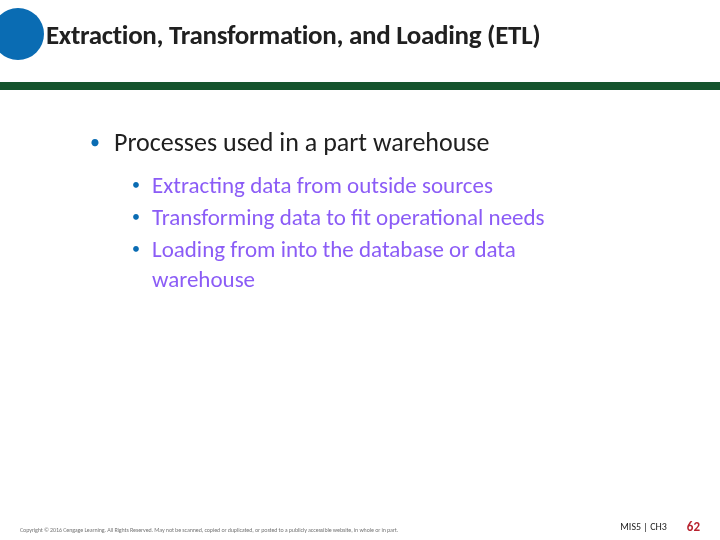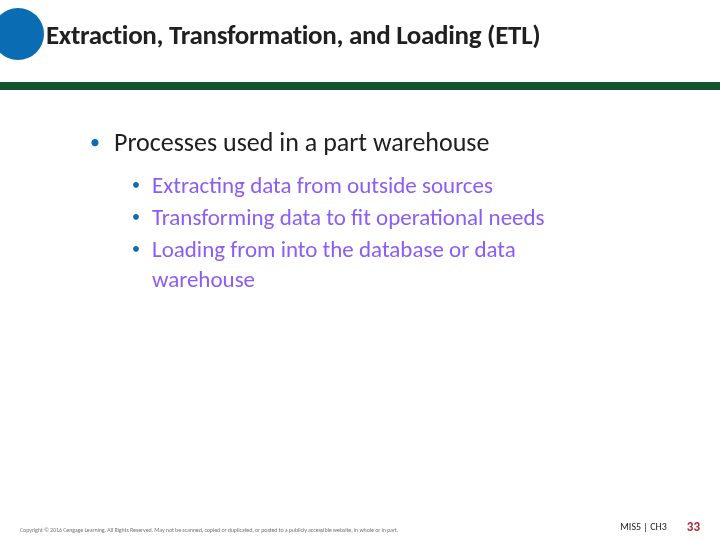--- a/index.html
+++ b/index.html
@@ -131,15 +131,15 @@
       <span class="dot">•</span>
       <span class="text">Loading from into the database or data warehouse</span>
     </div>
   </div>
 </div>
 
 <div class="footer">
   <span class="copyright">Copyright © 2016 Cengage Learning. All Rights Reserved. May not be scanned, copied or duplicated, or posted to a publicly accessible website, in whole or in part.</span>
   <div class="page-info">
     <span class="course">MIS5 | CH3</span>
-    <span class="pagenum">33</span>
+    <span class="pagenum">62</span>
   </div>
 </div>
 
 </body></html>

